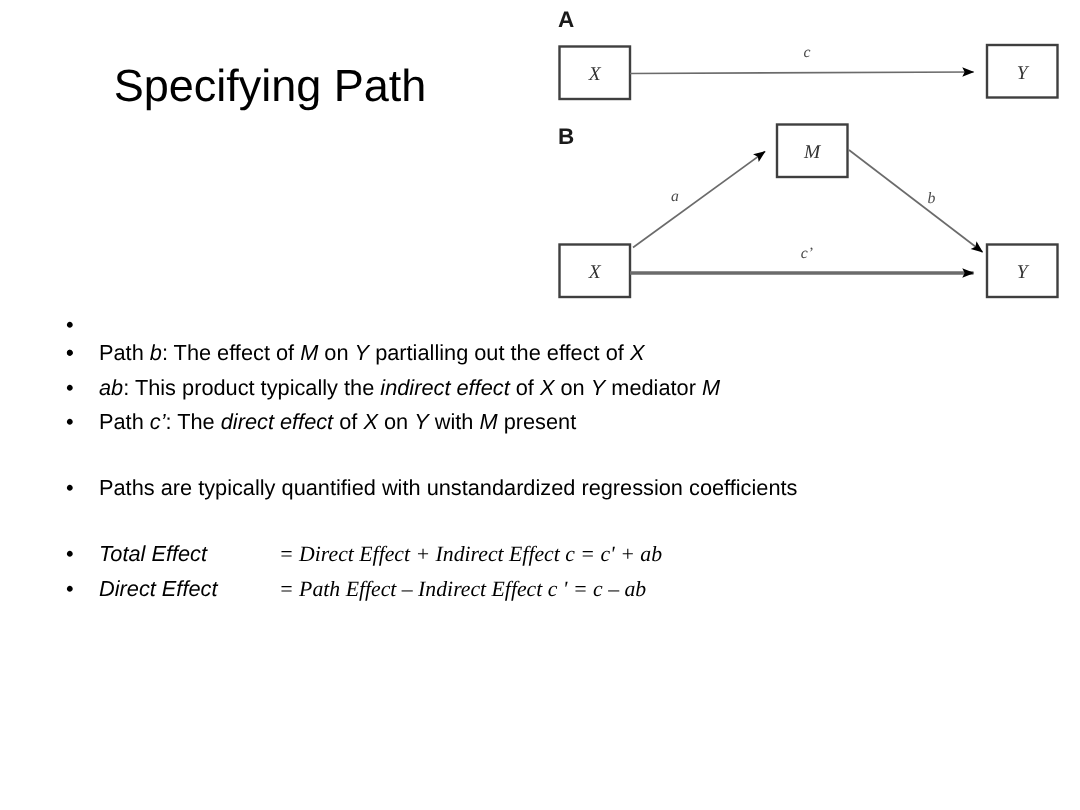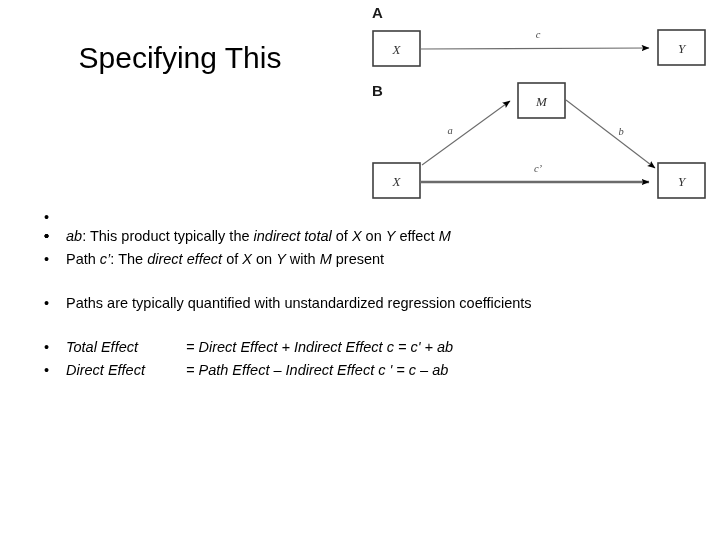--- a/index.html
+++ b/index.html
@@ -83,26 +83,26 @@
     left: 44px;
     top: 0;
     font-style: normal;
     font-size: 14.5px;
     line-height: 23px;
   }
   .eq-label {
     display: inline-block;
     width: 120px;
   }
-  .eq-rhs { display: inline-block; }
+  .eq-rhs { display: inline-block; font-family: Liberation Serif, serif; }
 </style>
 </head>
 <body>
 
-<div id="slide-title">Specifying This</div>
+<div id="slide-title">Specifying Path</div>
 
 <div id="diagram">
   <svg width="360" height="210" viewBox="0 0 360 210">
     <defs>
       <marker id="ah" markerWidth="9" markerHeight="9" refX="7.5" refY="3.2" orient="auto" markerUnits="userSpaceOnUse">
         <path d="M0,0 L8,3.2 L0,6.4 L1.6,3.2 z" fill="#000000"></path>
       </marker>
     </defs>
 
     <text x="12" y="18" font-family="&quot;Liberation Sans&quot;, sans-serif" font-size="15" font-weight="bold" fill="#1a1a1a">A</text>
@@ -147,24 +147,25 @@
   </div>
 
   <div class="gap-a"></div>
 
   <div class="bullet-group">
     <div class="bullet">
       <span class="dot">•</span>
     </div>
     <div class="bullet">
       <span class="dot">•</span>
+      <span class="rich"><span>Path </span><span class="it">b</span><span>: The effect of </span><span class="it">M</span><span> on </span><span class="it">Y</span><span> partialling out the effect of </span><span class="it">X</span></span>
     </div>
     <div class="bullet">
       <span class="dot">•</span>
-      <span class="rich"><span class="it">ab</span><span>: This product typically the </span><span class="it">indirect total</span><span> of </span><span class="it">X</span><span> on </span><span class="it">Y</span><span> effect </span><span class="it">M</span></span>
+      <span class="rich"><span class="it">ab</span><span>: This product typically the </span><span class="it">indirect effect</span><span> of </span><span class="it">X</span><span> on </span><span class="it">Y</span><span> mediator </span><span class="it">M</span></span>
     </div>
     <div class="bullet">
       <span class="dot">•</span>
       <span class="rich"><span>Path </span><span class="it">c’</span><span>: The </span><span class="it">direct effect</span><span> of </span><span class="it">X</span><span> on </span><span class="it">Y</span><span> with </span><span class="it">M</span><span> present</span></span>
     </div>
   </div>
 
   <div class="gap-b"></div>
 
   <div class="bullet-group">

